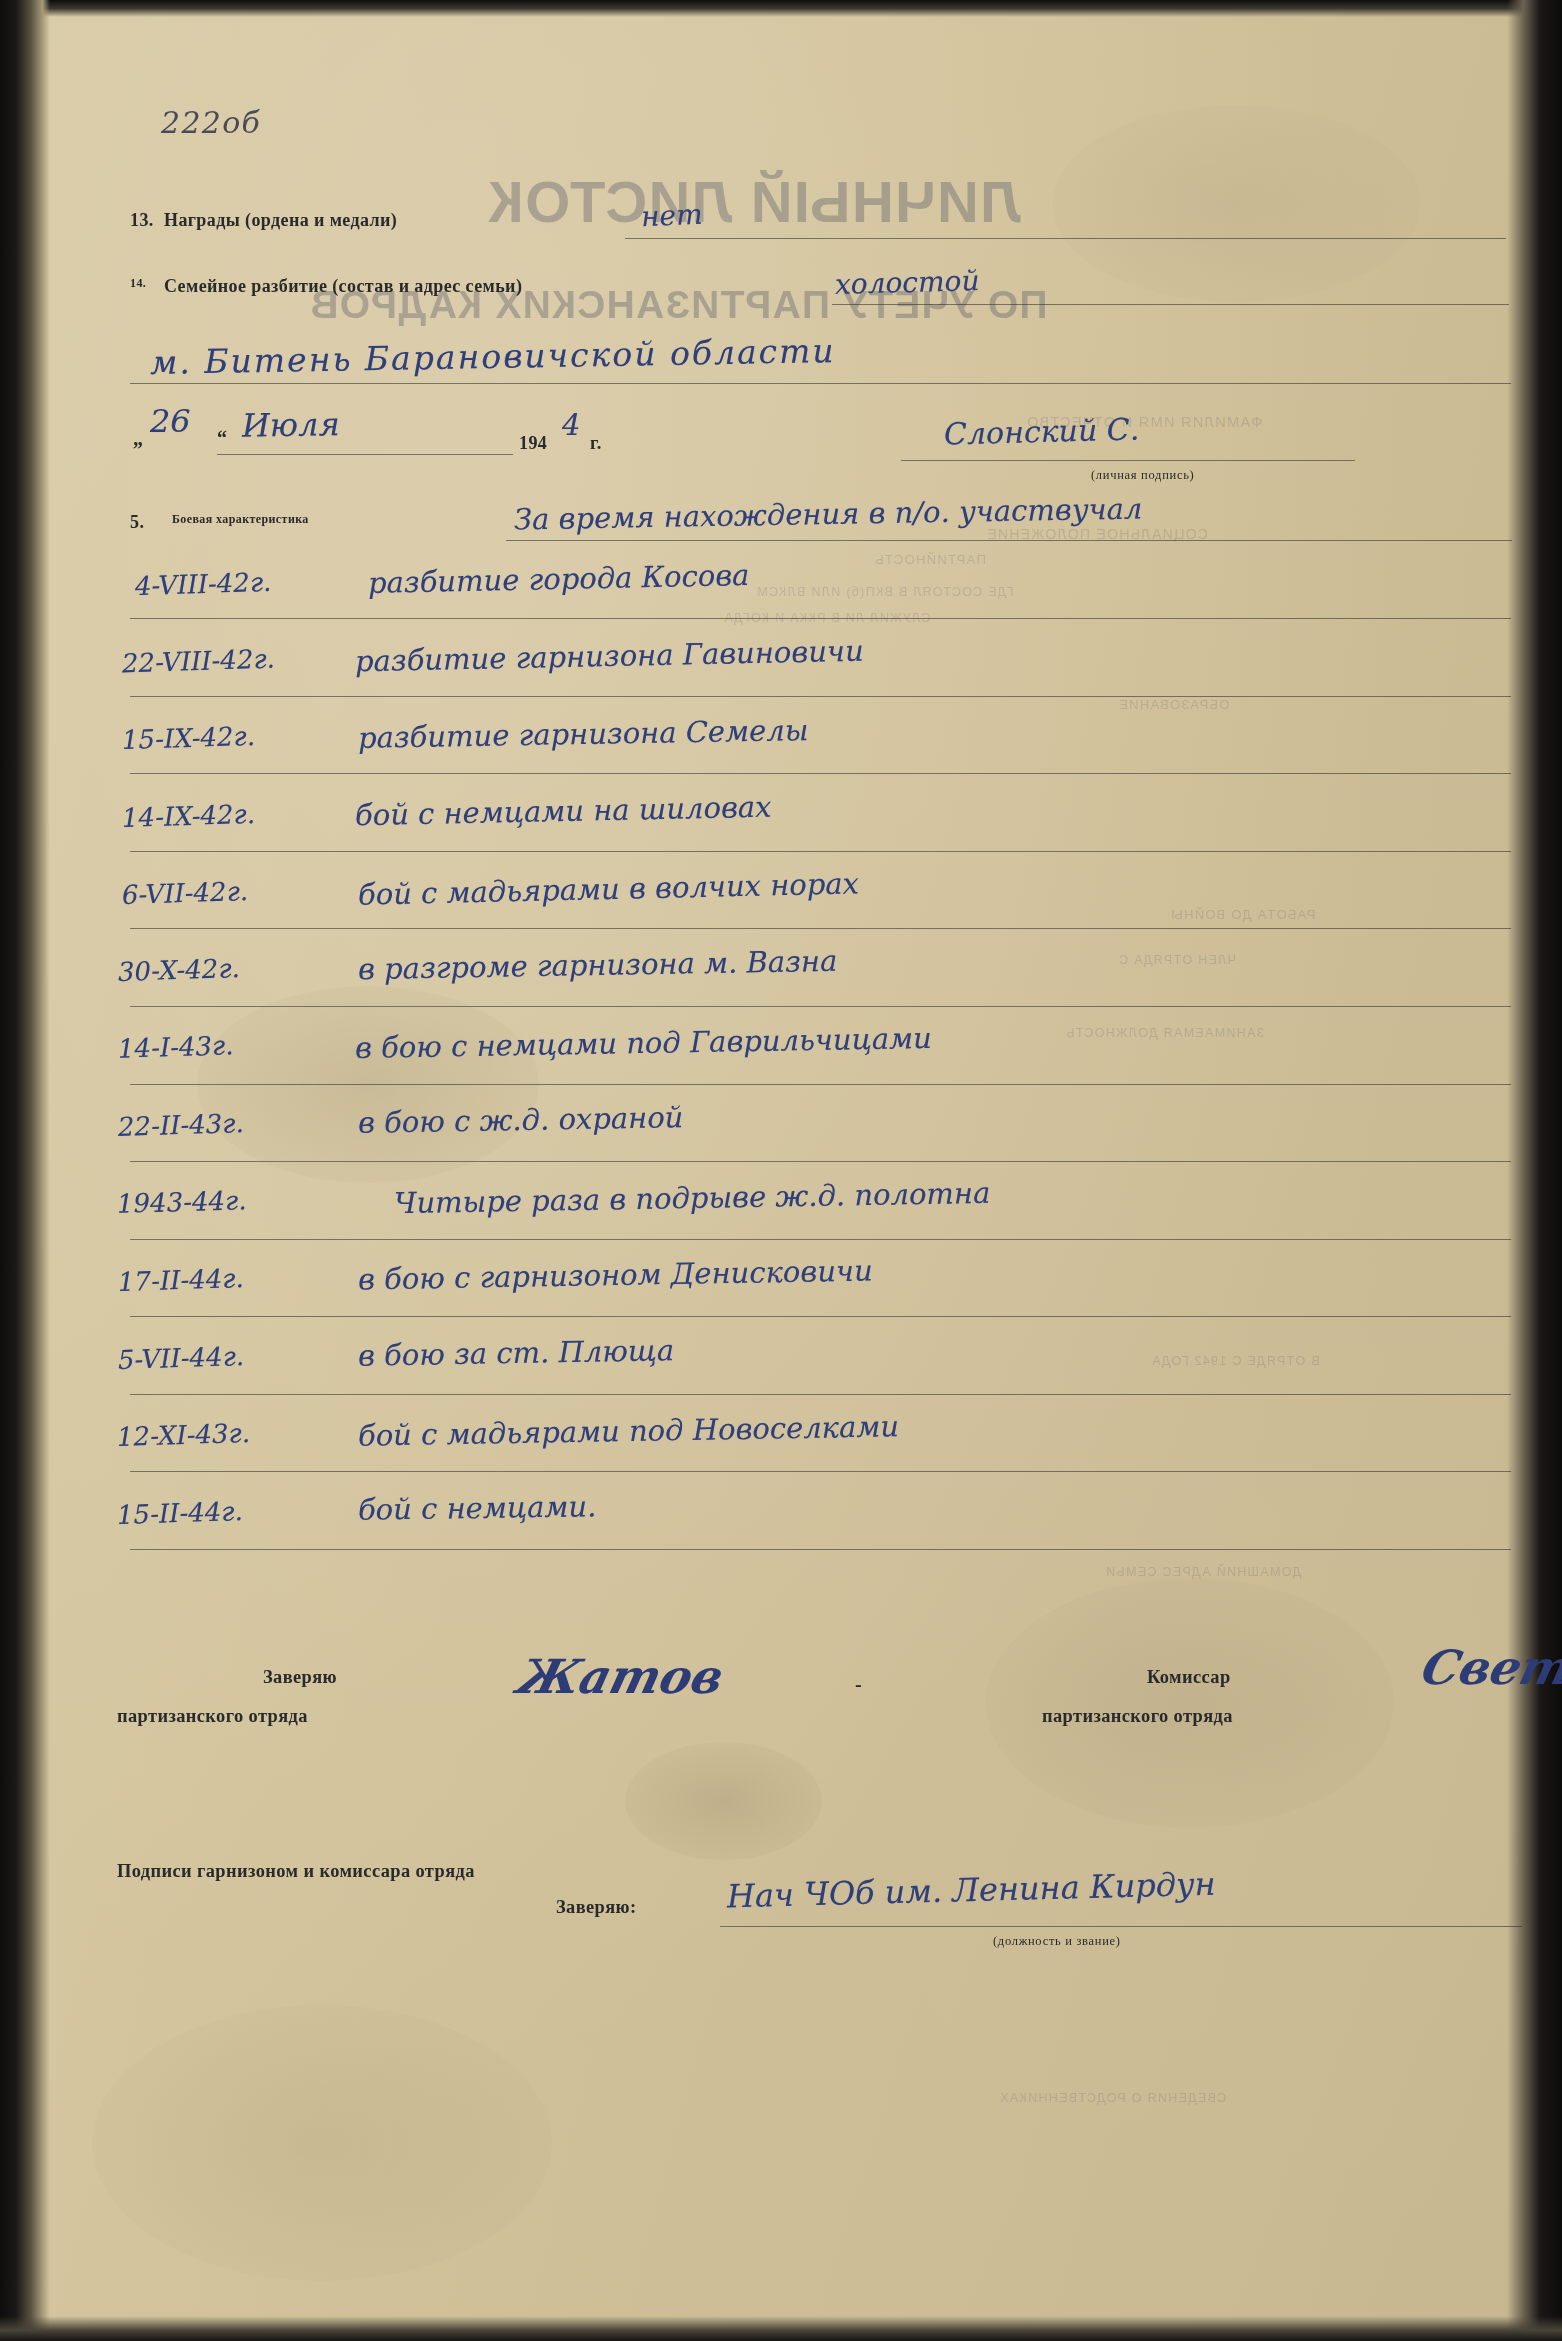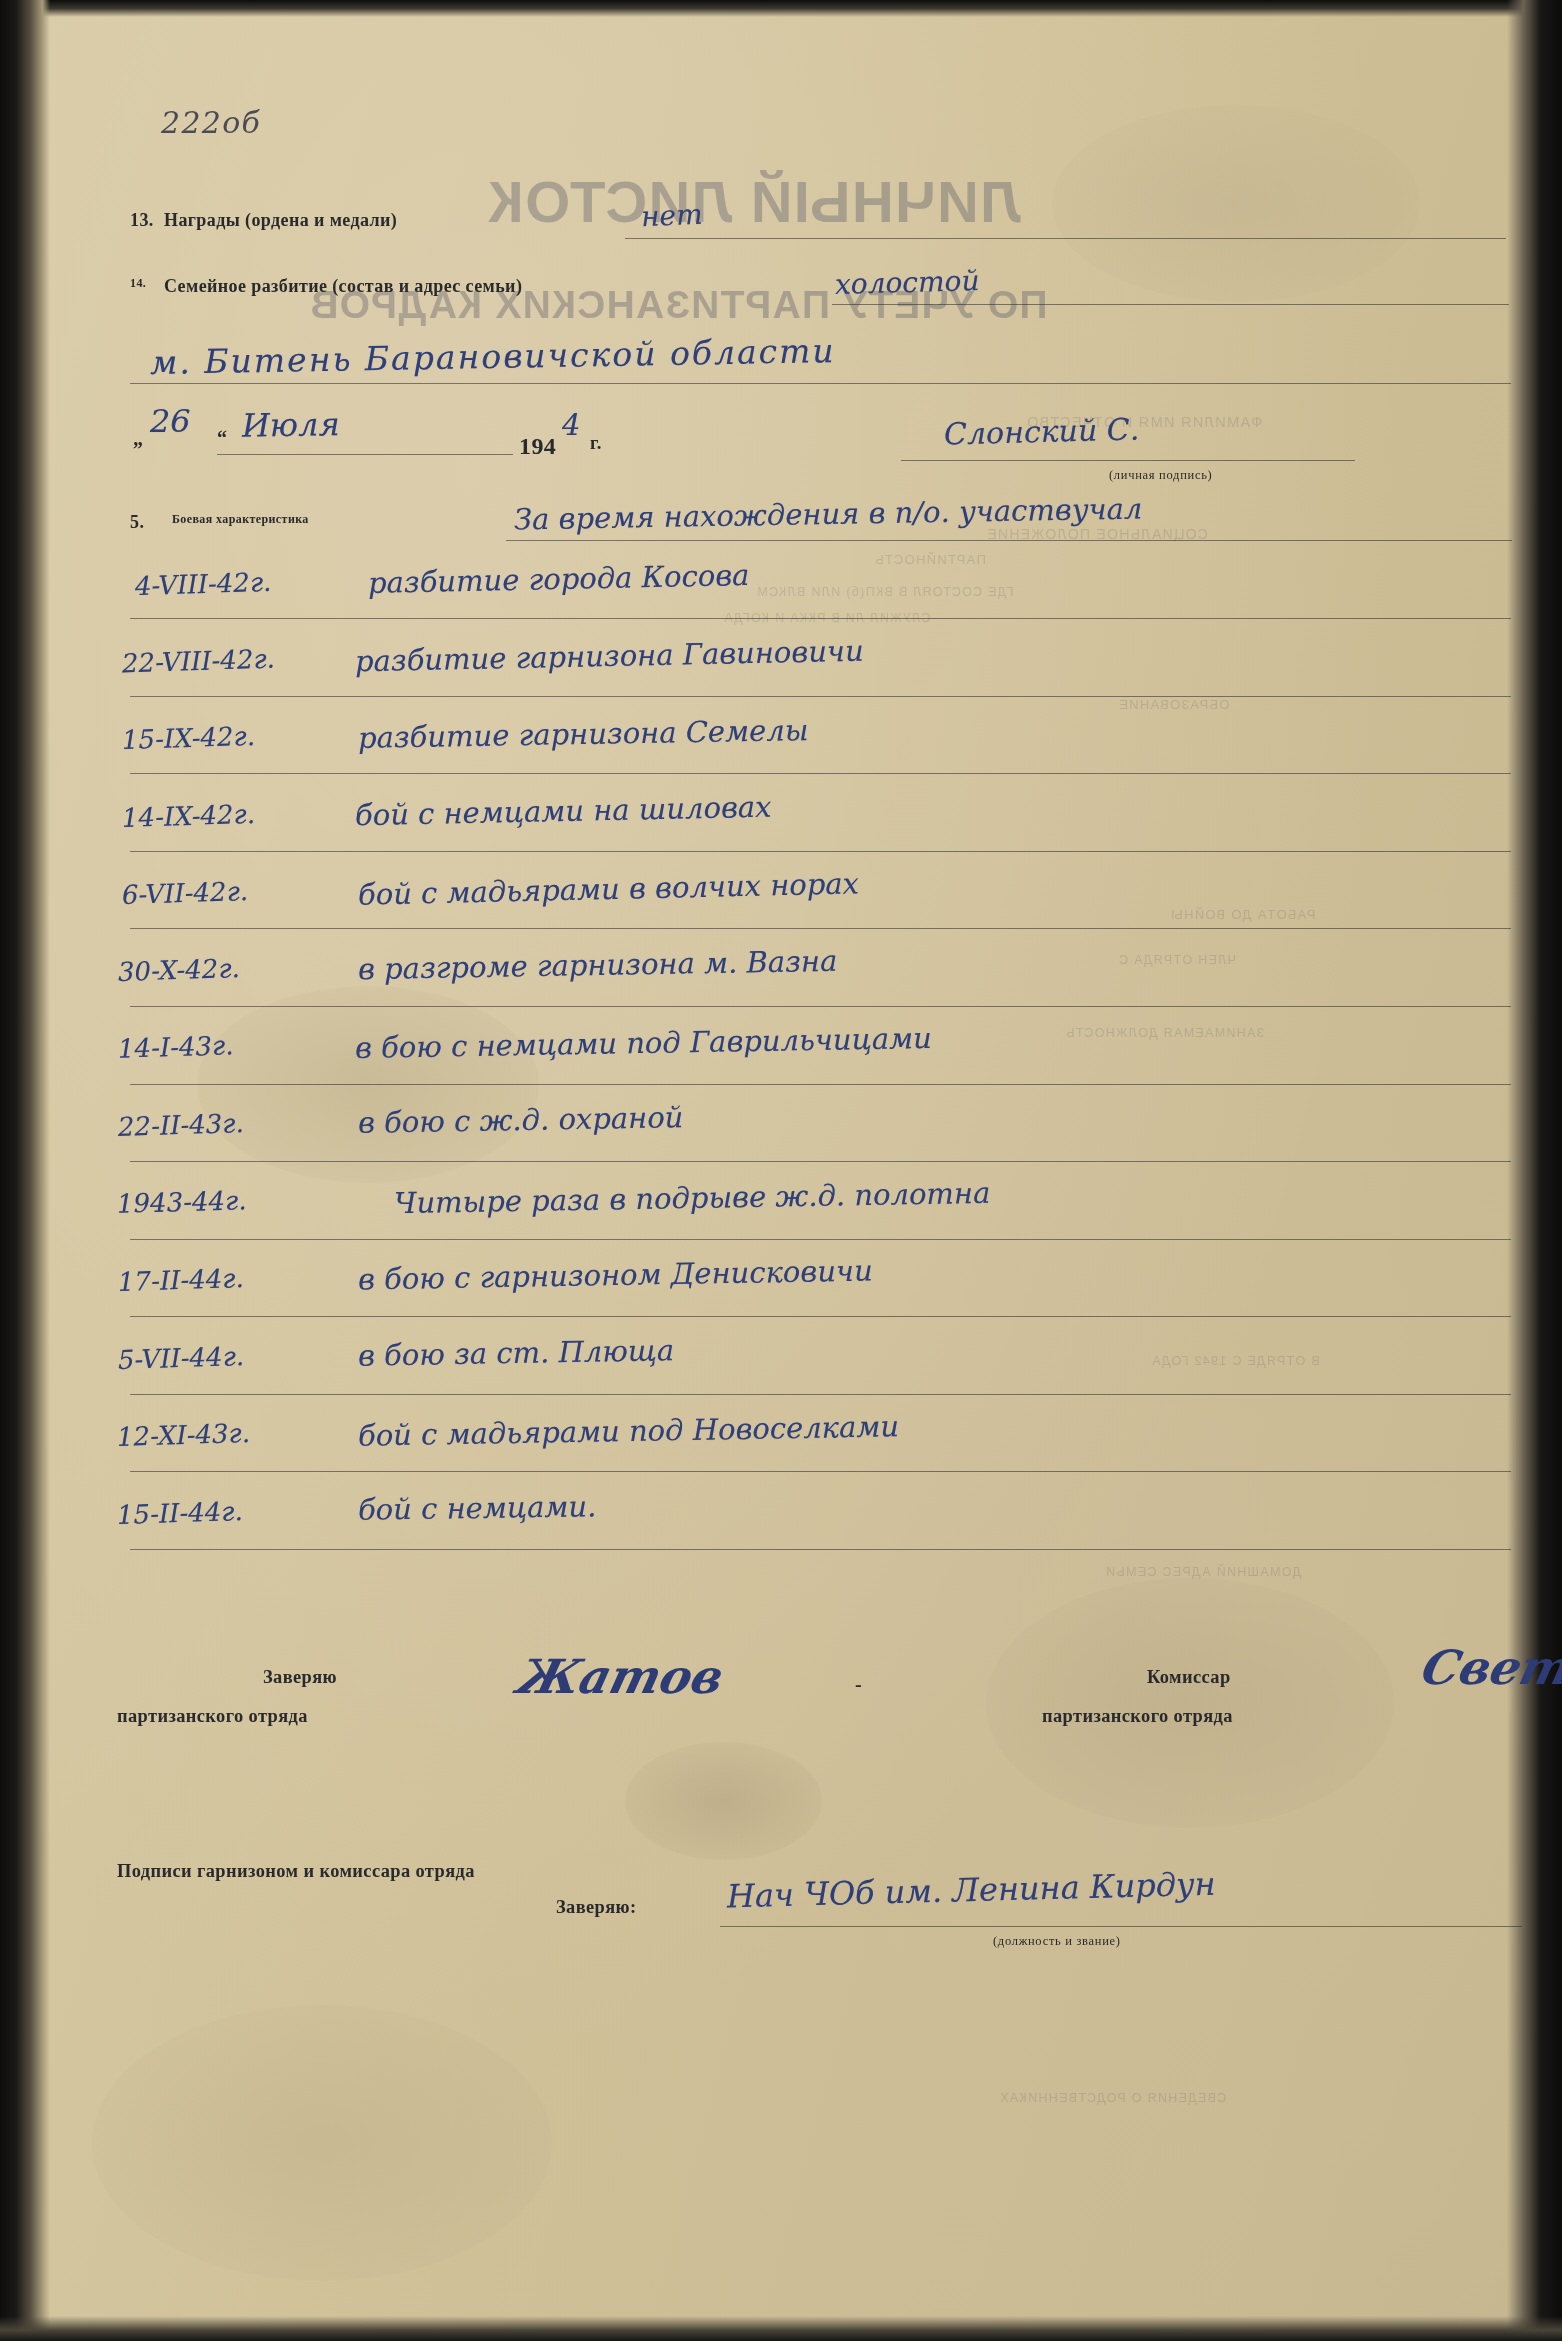--- a/index.html
+++ b/index.html
@@ -163,27 +163,27 @@
   <div class="hand" style="left:835px; top:266px; font-size:28px; transform:rotate(-1.5deg);">холостой</div>
 
   <div class="rule" style="left:130px; top:383px; width:1381px;"></div>
   <div class="hand" style="left:150px; top:337px; font-size:33px; letter-spacing:2px; transform:rotate(-1deg);">м. Битень Барановичской области</div>
 
   <div class="printed" style="left:133px; top:427px; font-size:20px;">„</div>
   <div class="hand" style="left:150px; top:402px; font-size:32px;">26</div>
   <div class="printed" style="left:217px; top:427px; font-size:20px;">“</div>
   <div class="hand" style="left:242px; top:406px; font-size:32px; transform:rotate(-1deg);">Июля</div>
   <div class="rule" style="left:217px; top:454px; width:296px;"></div>
-  <div class="printed" style="left:519px; top:433px; font-size:24px;">194</div>
+  <div class="printed" style="left:519px; top:433px; font-size:18px;">194</div>
   <div class="hand" style="left:562px; top:408px; font-size:29px;">4</div>
   <div class="printed" style="left:590px; top:433px; font-size:18.4px;">г.</div>
 
   <div class="rule" style="left:901px; top:460px; width:454px;"></div>
   <div class="hand" style="left:944px; top:414px; font-size:30px; transform:rotate(-1.5deg);">Слонский С.</div>
-  <div class="printed small" style="left:1091px; top:468px;margin-left:18px;">(личная подпись)</div>
+  <div class="printed small" style="left:1091px; top:468px;">(личная подпись)</div>
 
   <div class="printed" style="left:130px; top:512px; font-size:18px;">5.</div>
   <div class="printed" style="left:172px; top:512px; font-size:12px;">Боевая характеристика</div>
   <div class="rule" style="left:506px; top:540px; width:1006px;"></div>
   <div class="hand" style="left:514px; top:497px; font-size:29px; transform:rotate(-1deg);">За время нахождения в п/о. участвучал</div>
 
   <div class="rule" style="left:130px; top:618px;  width:1381px;"></div>
   <div class="rule" style="left:130px; top:696px; width:1381px;"></div>
   <div class="rule" style="left:130px; top:773px; width:1381px;"></div>
   <div class="rule" style="left:130px; top:851px; width:1381px;"></div>

